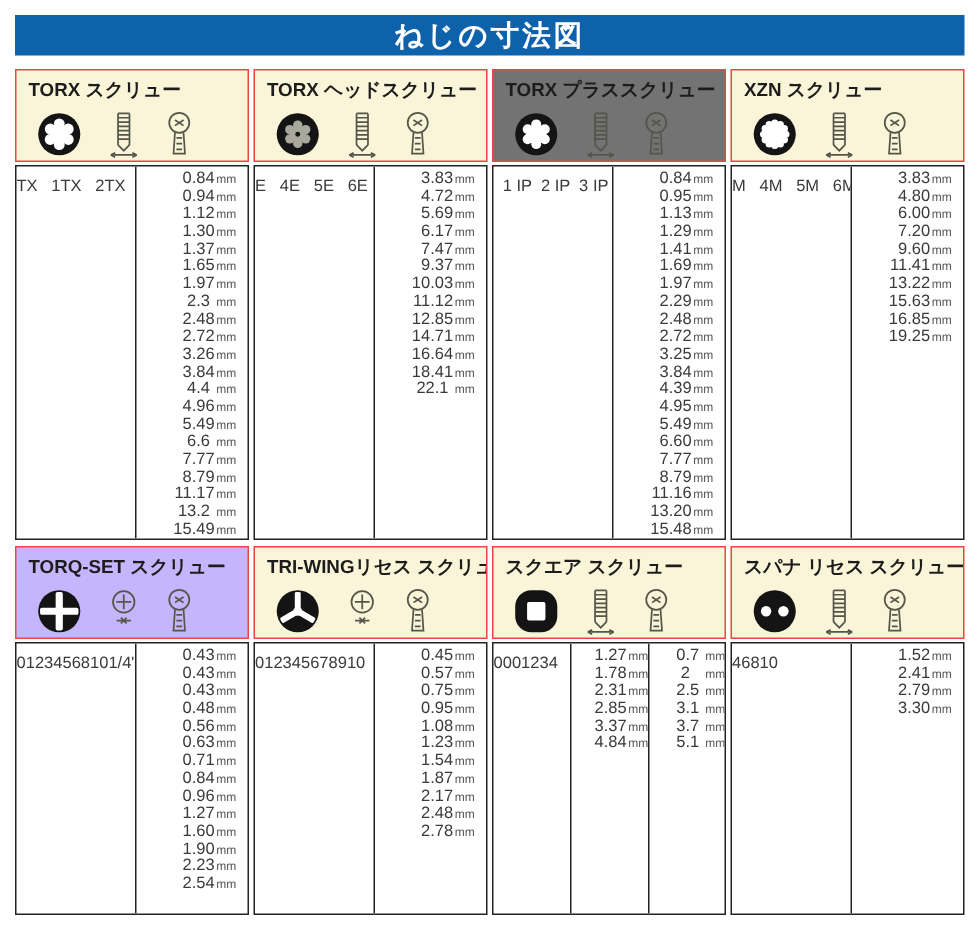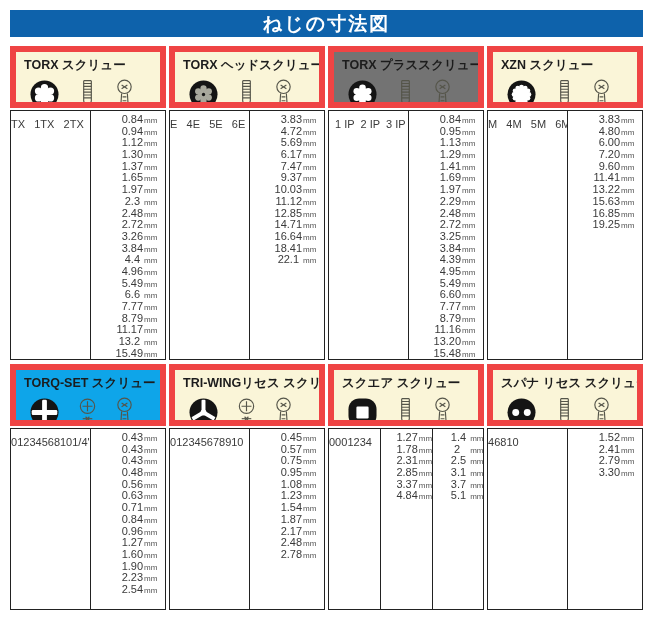--- a/index.html
+++ b/index.html
@@ -3,21 +3,21 @@
 <meta charset="utf-8">
 <style>
   html,body{margin:0;padding:0;background:#ffffff;}
   body{width:653px;height:624px;font-family:"Liberation Sans","DejaVu Sans",sans-serif;}
   .sheet{position:relative;width:653px;height:624px;box-sizing:border-box;padding:10px 10px 0 10px;overflow:hidden;}
   .banner{height:27px;background:#0e62ab;color:#fff;font-weight:bold;font-size:19px;
           display:flex;align-items:center;justify-content:center;letter-spacing:2px;text-align:right;}
   .grid{margin-top:9px;display:grid;grid-template-columns:repeat(4,1fr);
         grid-template-rows:314px 246px;gap:4px 3px;}
   .sec{display:flex;flex-direction:column;gap:2px;min-width:0;}
-  .sec-head{border:6px solid #ef4444;background:#faf5d8;box-sizing:border-box;height:62px;overflow:hidden;}
+  .sec-head{border:1px solid #ef4444;background:#faf5d8;box-sizing:border-box;height:62px;overflow:hidden;}
   .sec-title{padding:5px 0 0 8px;font-size:12.5px;font-weight:bold;color:#1c1c1c;white-space:nowrap;}
   .icon-row{display:flex;align-items:center;gap:16px;padding:1px 0 2px 12px;height:38px;}
   .icon{display:inline-flex;align-items:center;justify-content:center;}
   .sec-table{flex:1;border:1px solid #222;background:#fff;display:flex;box-sizing:border-box;overflow:hidden;}
   .tcol{box-sizing:border-box;padding-top:3px;overflow:hidden;}
   .tcol+.tcol{border-left:1px solid #222;padding-left:12px;}
   .col-size{flex:0 0 51%;}
   .col-val{flex:1 1 auto;}
   .col-third{flex:0 0 33.33%;}
   .col-third:last-child{flex:1 1 auto;}
@@ -281,21 +281,21 @@
             <span class="cell vcell"><span class="num w5">9.60</span><span class="unit">mm</span></span>
             <span class="cell vcell"><span class="num w5">11.41</span><span class="unit">mm</span></span>
             <span class="cell vcell"><span class="num w5">13.22</span><span class="unit">mm</span></span>
             <span class="cell vcell"><span class="num w5">15.63</span><span class="unit">mm</span></span>
             <span class="cell vcell"><span class="num w5">16.85</span><span class="unit">mm</span></span>
             <span class="cell vcell"><span class="num w5">19.25</span><span class="unit">mm</span></span>
           </div>
         </div>
       </section>
       <section class="sec">
-        <div class="sec-head" style="background: #0ea5e9;">
+        <div class="sec-head" style="background: #c4b5fd;">
           <div class="sec-title">TORQ-SET スクリュー</div>
           <div class="icon-row">
             <span class="icon">
               <svg width="33" height="33" viewBox="0 0 40 40" xmlns="http://www.w3.org/2000/svg">
                 <circle cx="20" cy="20" r="17" fill="#141414"></circle>
                 <rect x="17.1" y="4.5" width="5.8" height="31" rx="1.5" fill="#fff"></rect>
                 <rect x="4.5" y="17.1" width="31" height="5.8" rx="1.5" fill="#fff"></rect>
               </svg>
             </span>
             <span class="icon">
@@ -431,21 +431,21 @@
           <div class="tcol col-third"><span class="cell">00</span><span class="cell">0</span><span class="cell">1</span><span class="cell">2</span><span class="cell">3</span><span class="cell">4</span></div>
           <div class="tcol col-third">
             <span class="cell vcell"><span class="num w4">1.27</span><span class="unit">mm</span></span>
             <span class="cell vcell"><span class="num w4">1.78</span><span class="unit">mm</span></span>
             <span class="cell vcell"><span class="num w4">2.31</span><span class="unit">mm</span></span>
             <span class="cell vcell"><span class="num w4">2.85</span><span class="unit">mm</span></span>
             <span class="cell vcell"><span class="num w4">3.37</span><span class="unit">mm</span></span>
             <span class="cell vcell"><span class="num w4">4.84</span><span class="unit">mm</span></span>
           </div>
           <div class="tcol col-third">
-            <span class="cell vcell"><span class="num w4">1.4 </span><span class="unit">mm</span></span>
+            <span class="cell vcell"><span class="num w4">0.7 </span><span class="unit">mm</span></span>
             <span class="cell vcell"><span class="num w4">2   </span><span class="unit">mm</span></span>
             <span class="cell vcell"><span class="num w4">2.5 </span><span class="unit">mm</span></span>
             <span class="cell vcell"><span class="num w4">3.1 </span><span class="unit">mm</span></span>
             <span class="cell vcell"><span class="num w4">3.7 </span><span class="unit">mm</span></span>
             <span class="cell vcell"><span class="num w4">5.1 </span><span class="unit">mm</span></span>
           </div>
         </div>
       </section>
       <section class="sec">
         <div class="sec-head" style="background: rgb(250, 245, 216);">

